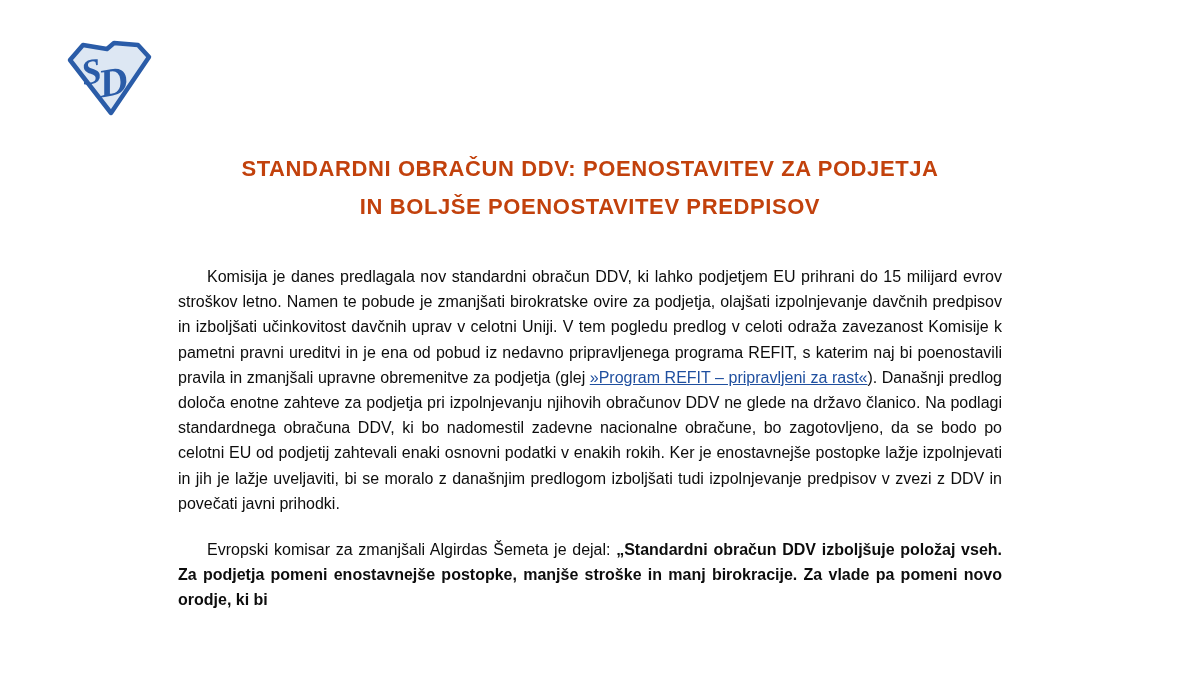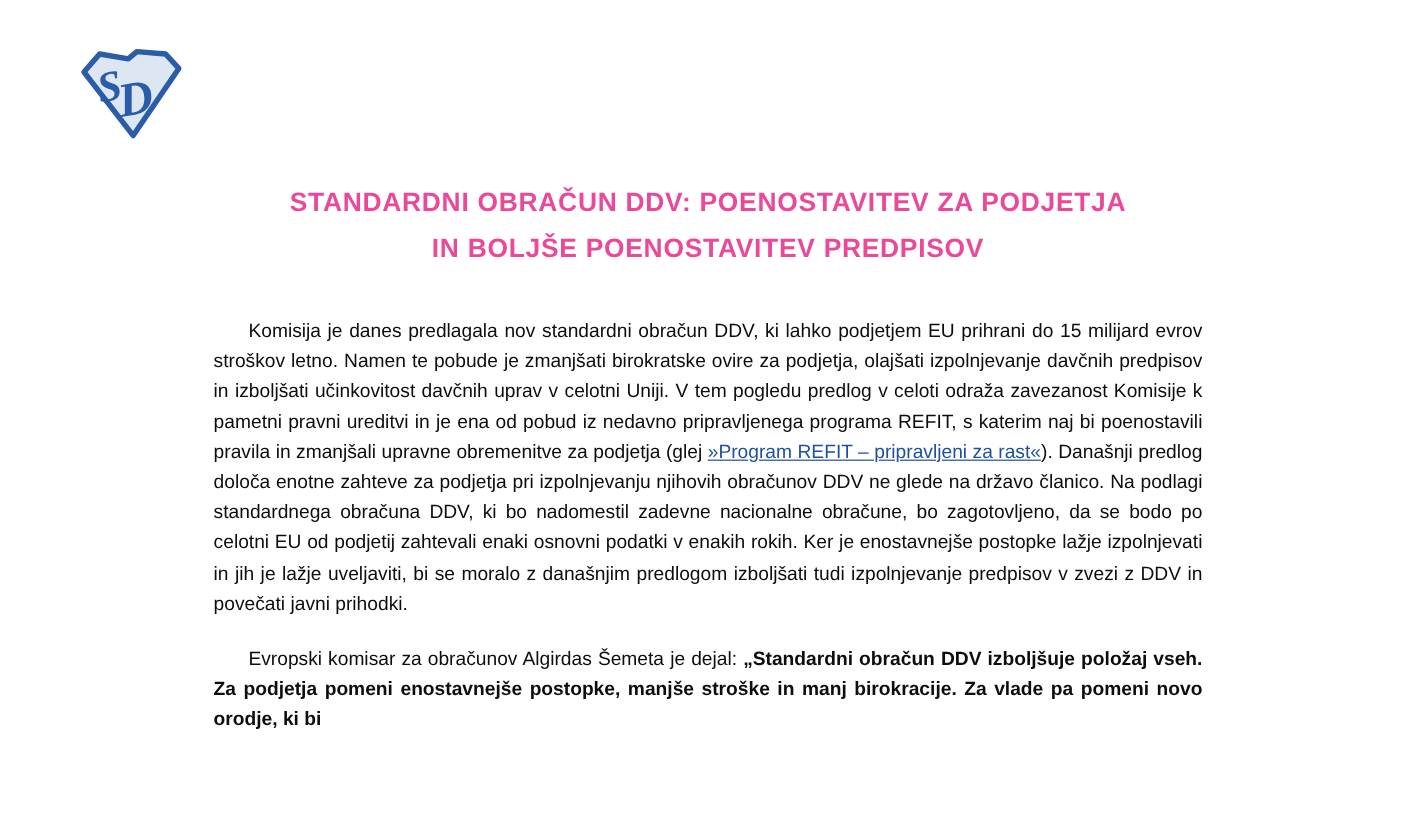--- a/index.html
+++ b/index.html
@@ -26,21 +26,21 @@
     position: absolute;
     left: 178px; top: 150px;
     width: 824px;
   }
   .title {
     text-align: center;
     font-weight: bold;
     font-size: 22px;
     line-height: 38px;
     letter-spacing: 0.6px;
-    color: #ec4899;
+    color: #c2410c;
   }
   .body-text {
     margin-top: 38px;
     font-size: 16px;
     line-height: 25.2px;
     text-align: justify;
     color: #0d0d0d;
   }
   .body-text p {
     margin: 0 0 21px 0;
@@ -67,17 +67,17 @@
   </div>
 
   <div class="content">
     <div class="title">
       <div>STANDARDNI OBRAČUN DDV: POENOSTAVITEV ZA PODJETJA</div>
       <div>IN BOLJŠE POENOSTAVITEV PREDPISOV</div>
     </div>
 
     <div class="body-text">
       <p><span class="normal">Komisija je danes predlagala nov standardni obračun DDV, ki lahko podjetjem EU prihrani do 15 milijard evrov stroškov letno. Namen te pobude je zmanjšati birokratske ovire za podjetja, olajšati izpolnjevanje davčnih predpisov in izboljšati učinkovitost davčnih uprav v celotni Uniji. V tem pogledu predlog v celoti odraža zavezanost Komisije k pametni pravni ureditvi in je ena od pobud iz nedavno pripravljenega programa REFIT, s katerim naj bi poenostavili pravila in zmanjšali upravne obremenitve za podjetja (glej </span><a class="link">»Program REFIT – pripravljeni za rast«</a><span class="normal">). Današnji predlog določa enotne zahteve za podjetja pri izpolnjevanju njihovih obračunov DDV ne glede na državo članico. Na podlagi standardnega obračuna DDV, ki bo nadomestil zadevne nacionalne obračune, bo zagotovljeno, da se bodo po celotni EU od podjetij zahtevali enaki osnovni podatki v enakih rokih. Ker je enostavnejše postopke lažje izpolnjevati in jih je lažje uveljaviti, bi se moralo z današnjim predlogom izboljšati tudi izpolnjevanje predpisov v zvezi z DDV in povečati javni prihodki.</span></p>
-      <p><span class="normal">Evropski komisar za obračunov Algirdas Šemeta je dejal: </span><span class="bold">„Standardni obračun DDV izboljšuje položaj vseh. Za podjetja pomeni enostavnejše postopke, manjše stroške in manj birokracije. Za vlade pa pomeni novo orodje, ki bi</span></p>
+      <p><span class="normal">Evropski komisar za zmanjšali Algirdas Šemeta je dejal: </span><span class="bold">„Standardni obračun DDV izboljšuje položaj vseh. Za podjetja pomeni enostavnejše postopke, manjše stroške in manj birokracije. Za vlade pa pomeni novo orodje, ki bi</span></p>
     </div>
   </div>
 
 </div>
 
 </body></html>

